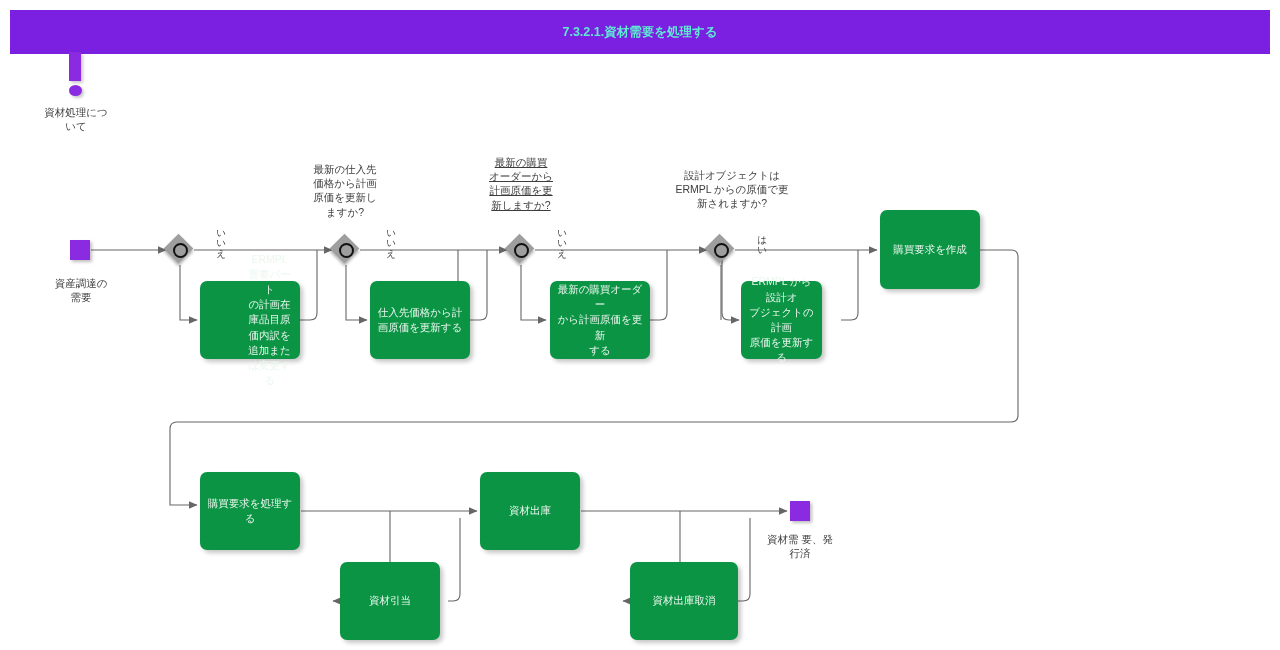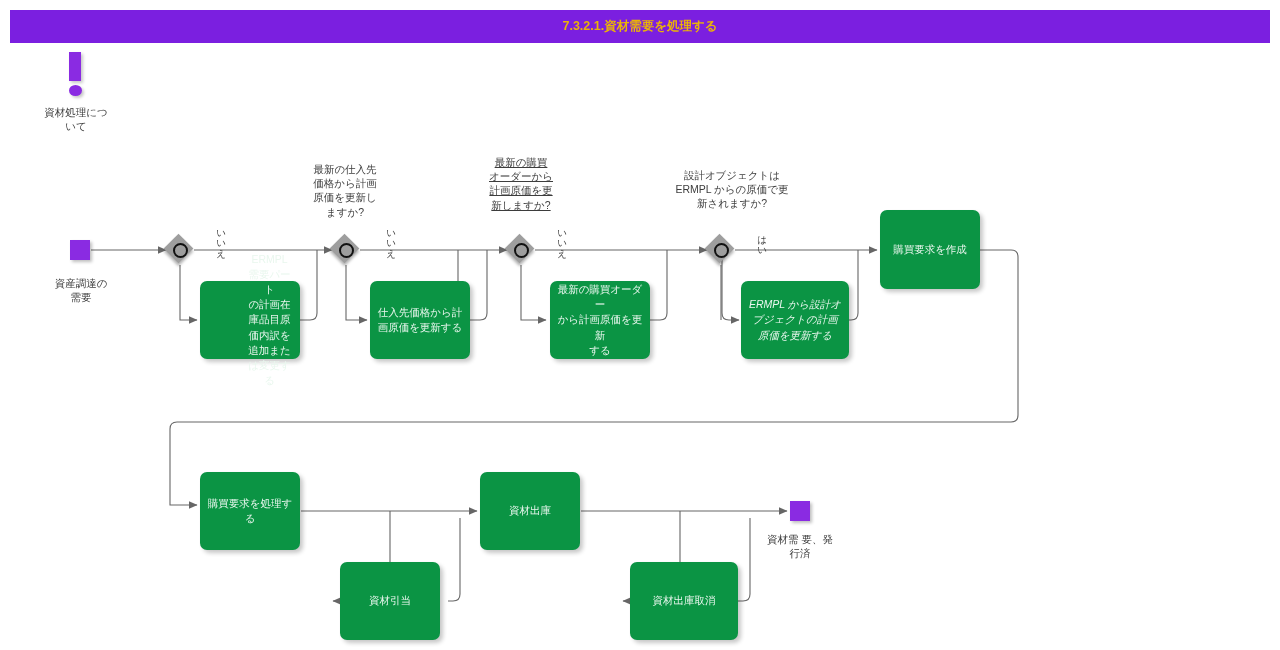--- a/index.html
+++ b/index.html
@@ -8,23 +8,23 @@
     width: 1280px; height: 650px;
     background: #ffffff;
     font-family: "Liberation Sans", "DejaVu Sans", sans-serif;
     overflow: hidden;
   }
   #canvas { position: relative; width: 1280px; height: 650px; }
 
   
   .titlebar {
     position: absolute; left: 10px; top: 10px;
-    width: 1260px; height: 33px;
+    width: 1260px; height: 44px;
     background: #7B1FE0;
-    color: #eab308;
+    color: #5eead4;
     font-size: 12.5px; font-weight: bold;
     display: flex; align-items: center; justify-content: center;
     letter-spacing: 0px;
   }
 
   
   .label {
     position: absolute;
     font-size: 10.5px;
     color: #3d3d3d;
@@ -221,21 +221,21 @@
 価内訳を追加また
 は変更する</div>
 
   <div class="task" style="left:370px; top:281px; width:100px; height:78px;">仕入先価格から計
 画原価を更新する</div>
 
   <div class="task" style="left:550px; top:281px; width:100px; height:78px;">最新の購買オーダー
 から計画原価を更新
 する</div>
 
-  <div class="task" style="left:741px; top:281px; width:108px; height:78px;font-style:italic;">ERMPL から設計オ
+  <div class="task" style="left:741px; top:281px; width:81px; height:78px;">ERMPL から設計オ
 ブジェクトの計画
 原価を更新する</div>
 
   <div class="task" style="left:880px; top:210px; width:100px; height:79px;">購買要求を作成</div>
 
   <div class="task" style="left:200px; top:472px; width:100px; height:78px;">購買要求を処理す
 る</div>
 
   <div class="task" style="left:340px; top:562px; width:100px; height:78px;">資材引当</div>
 

